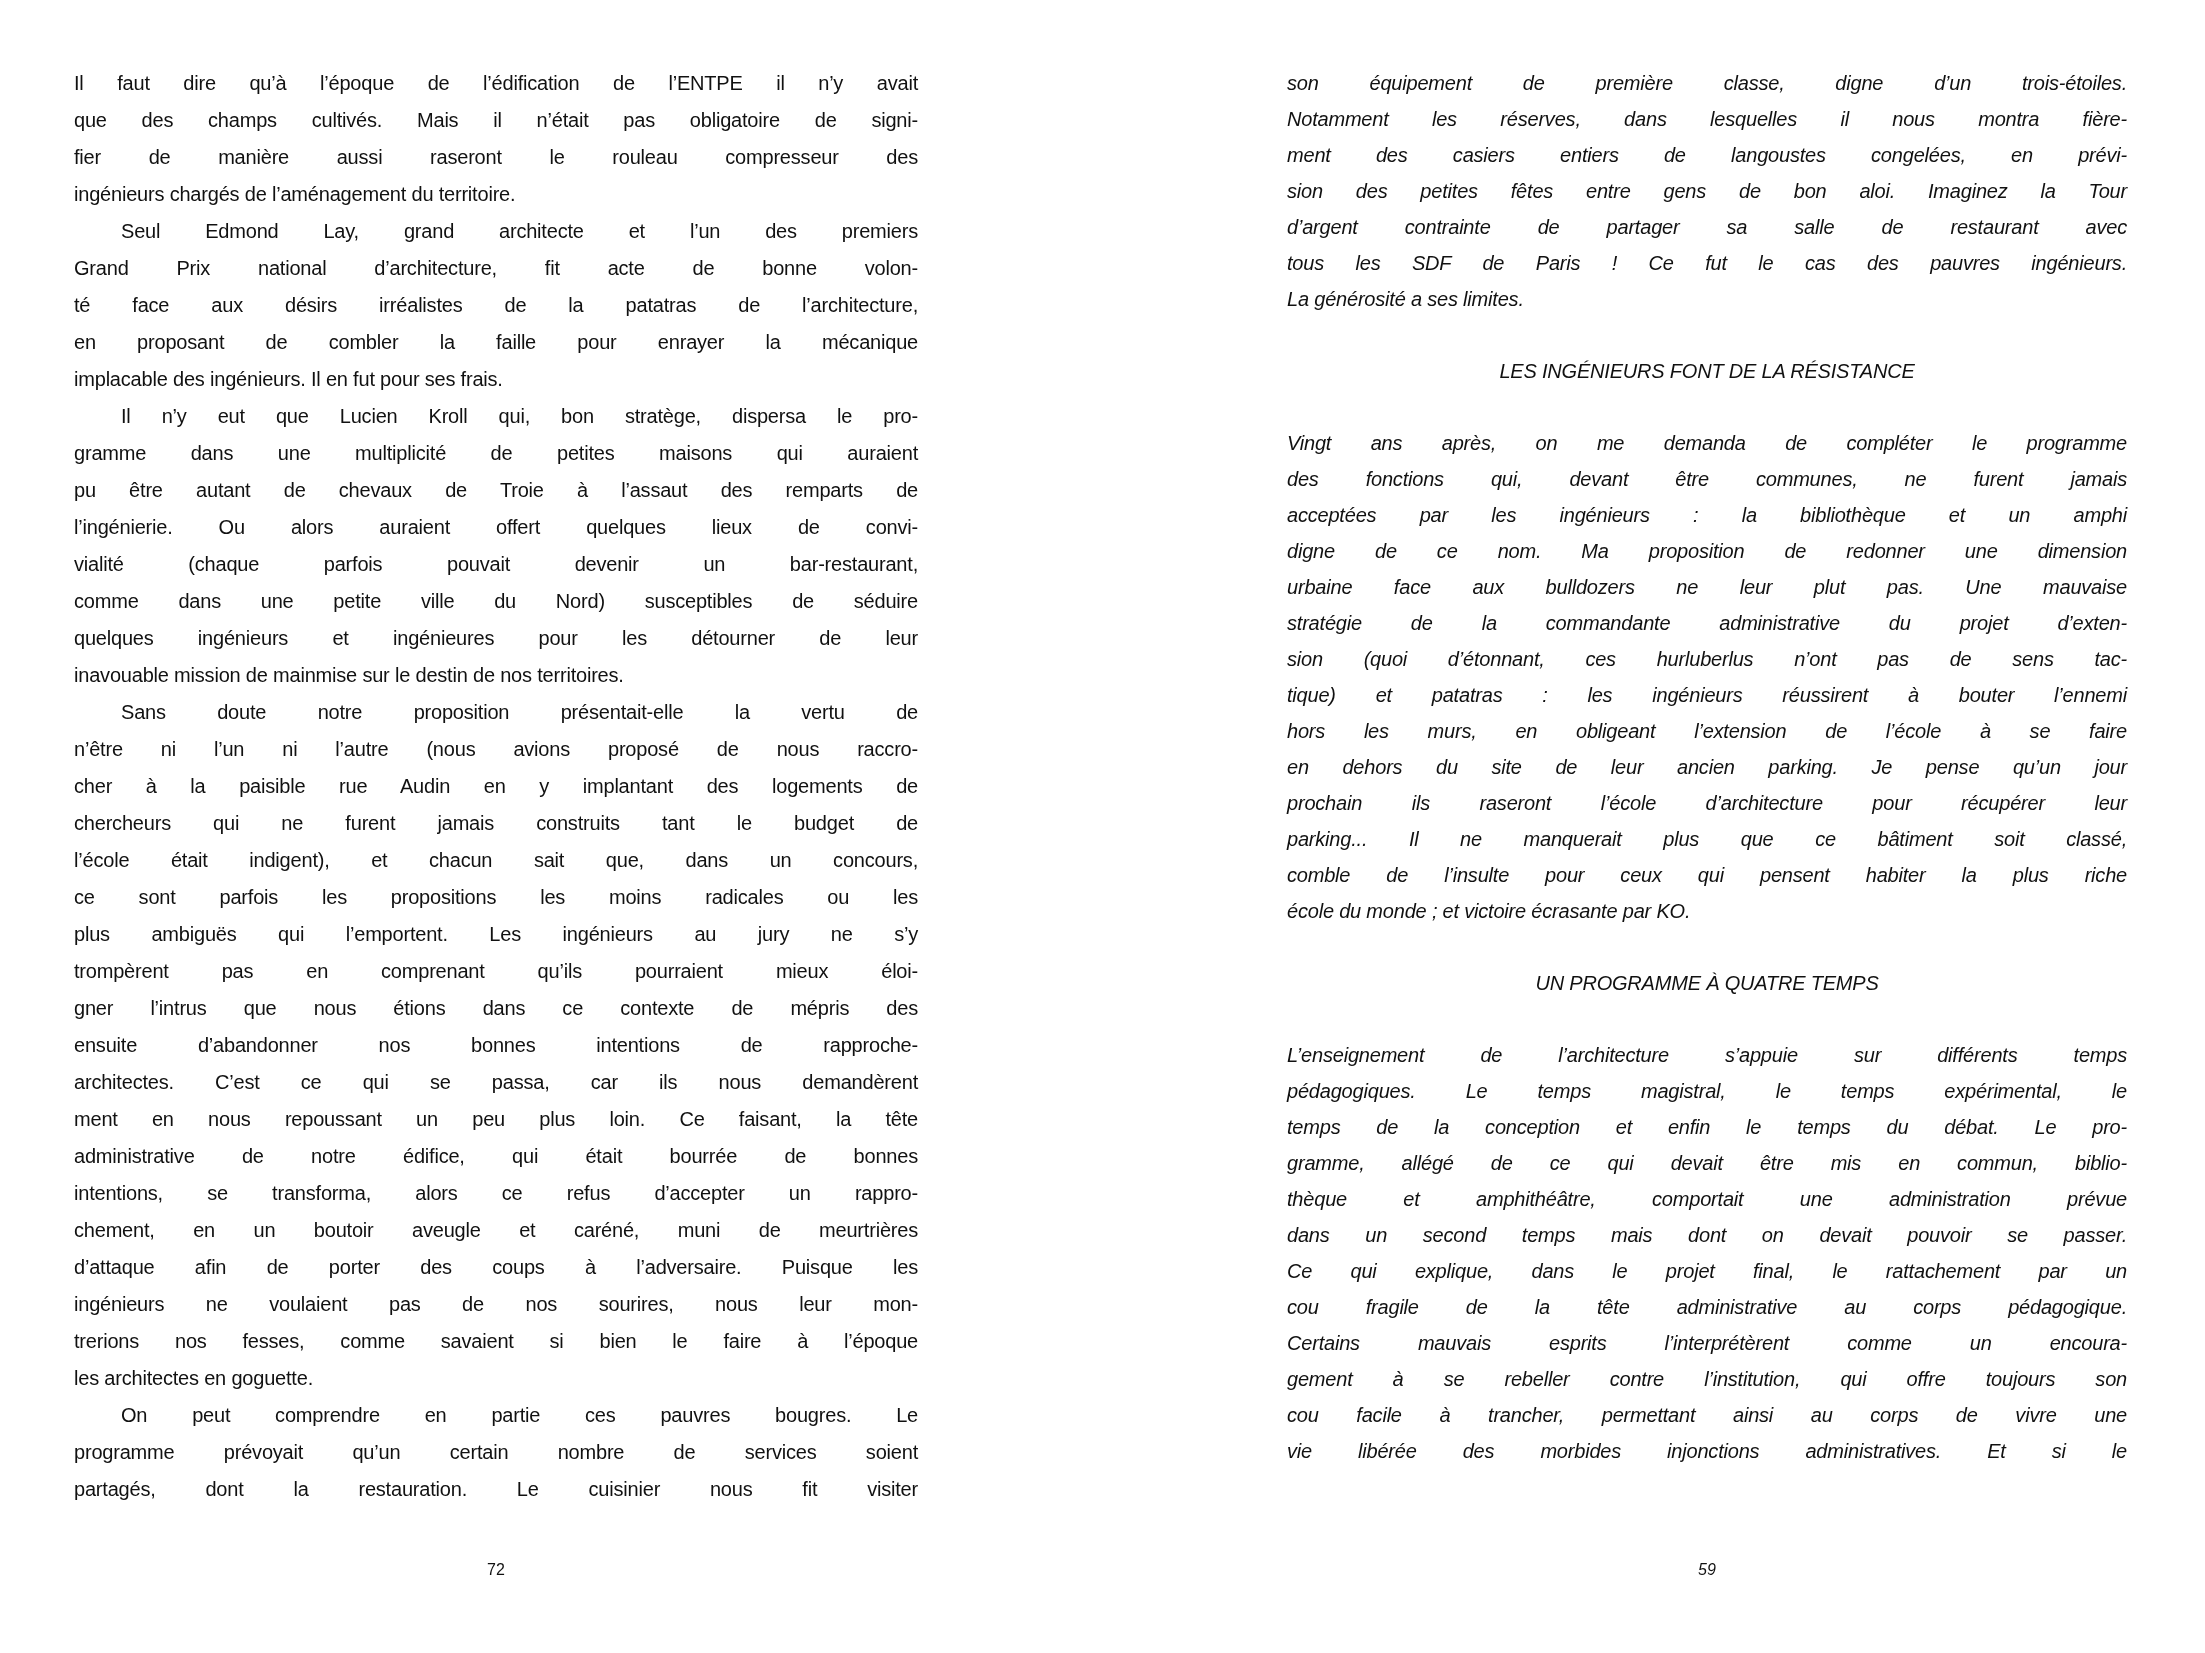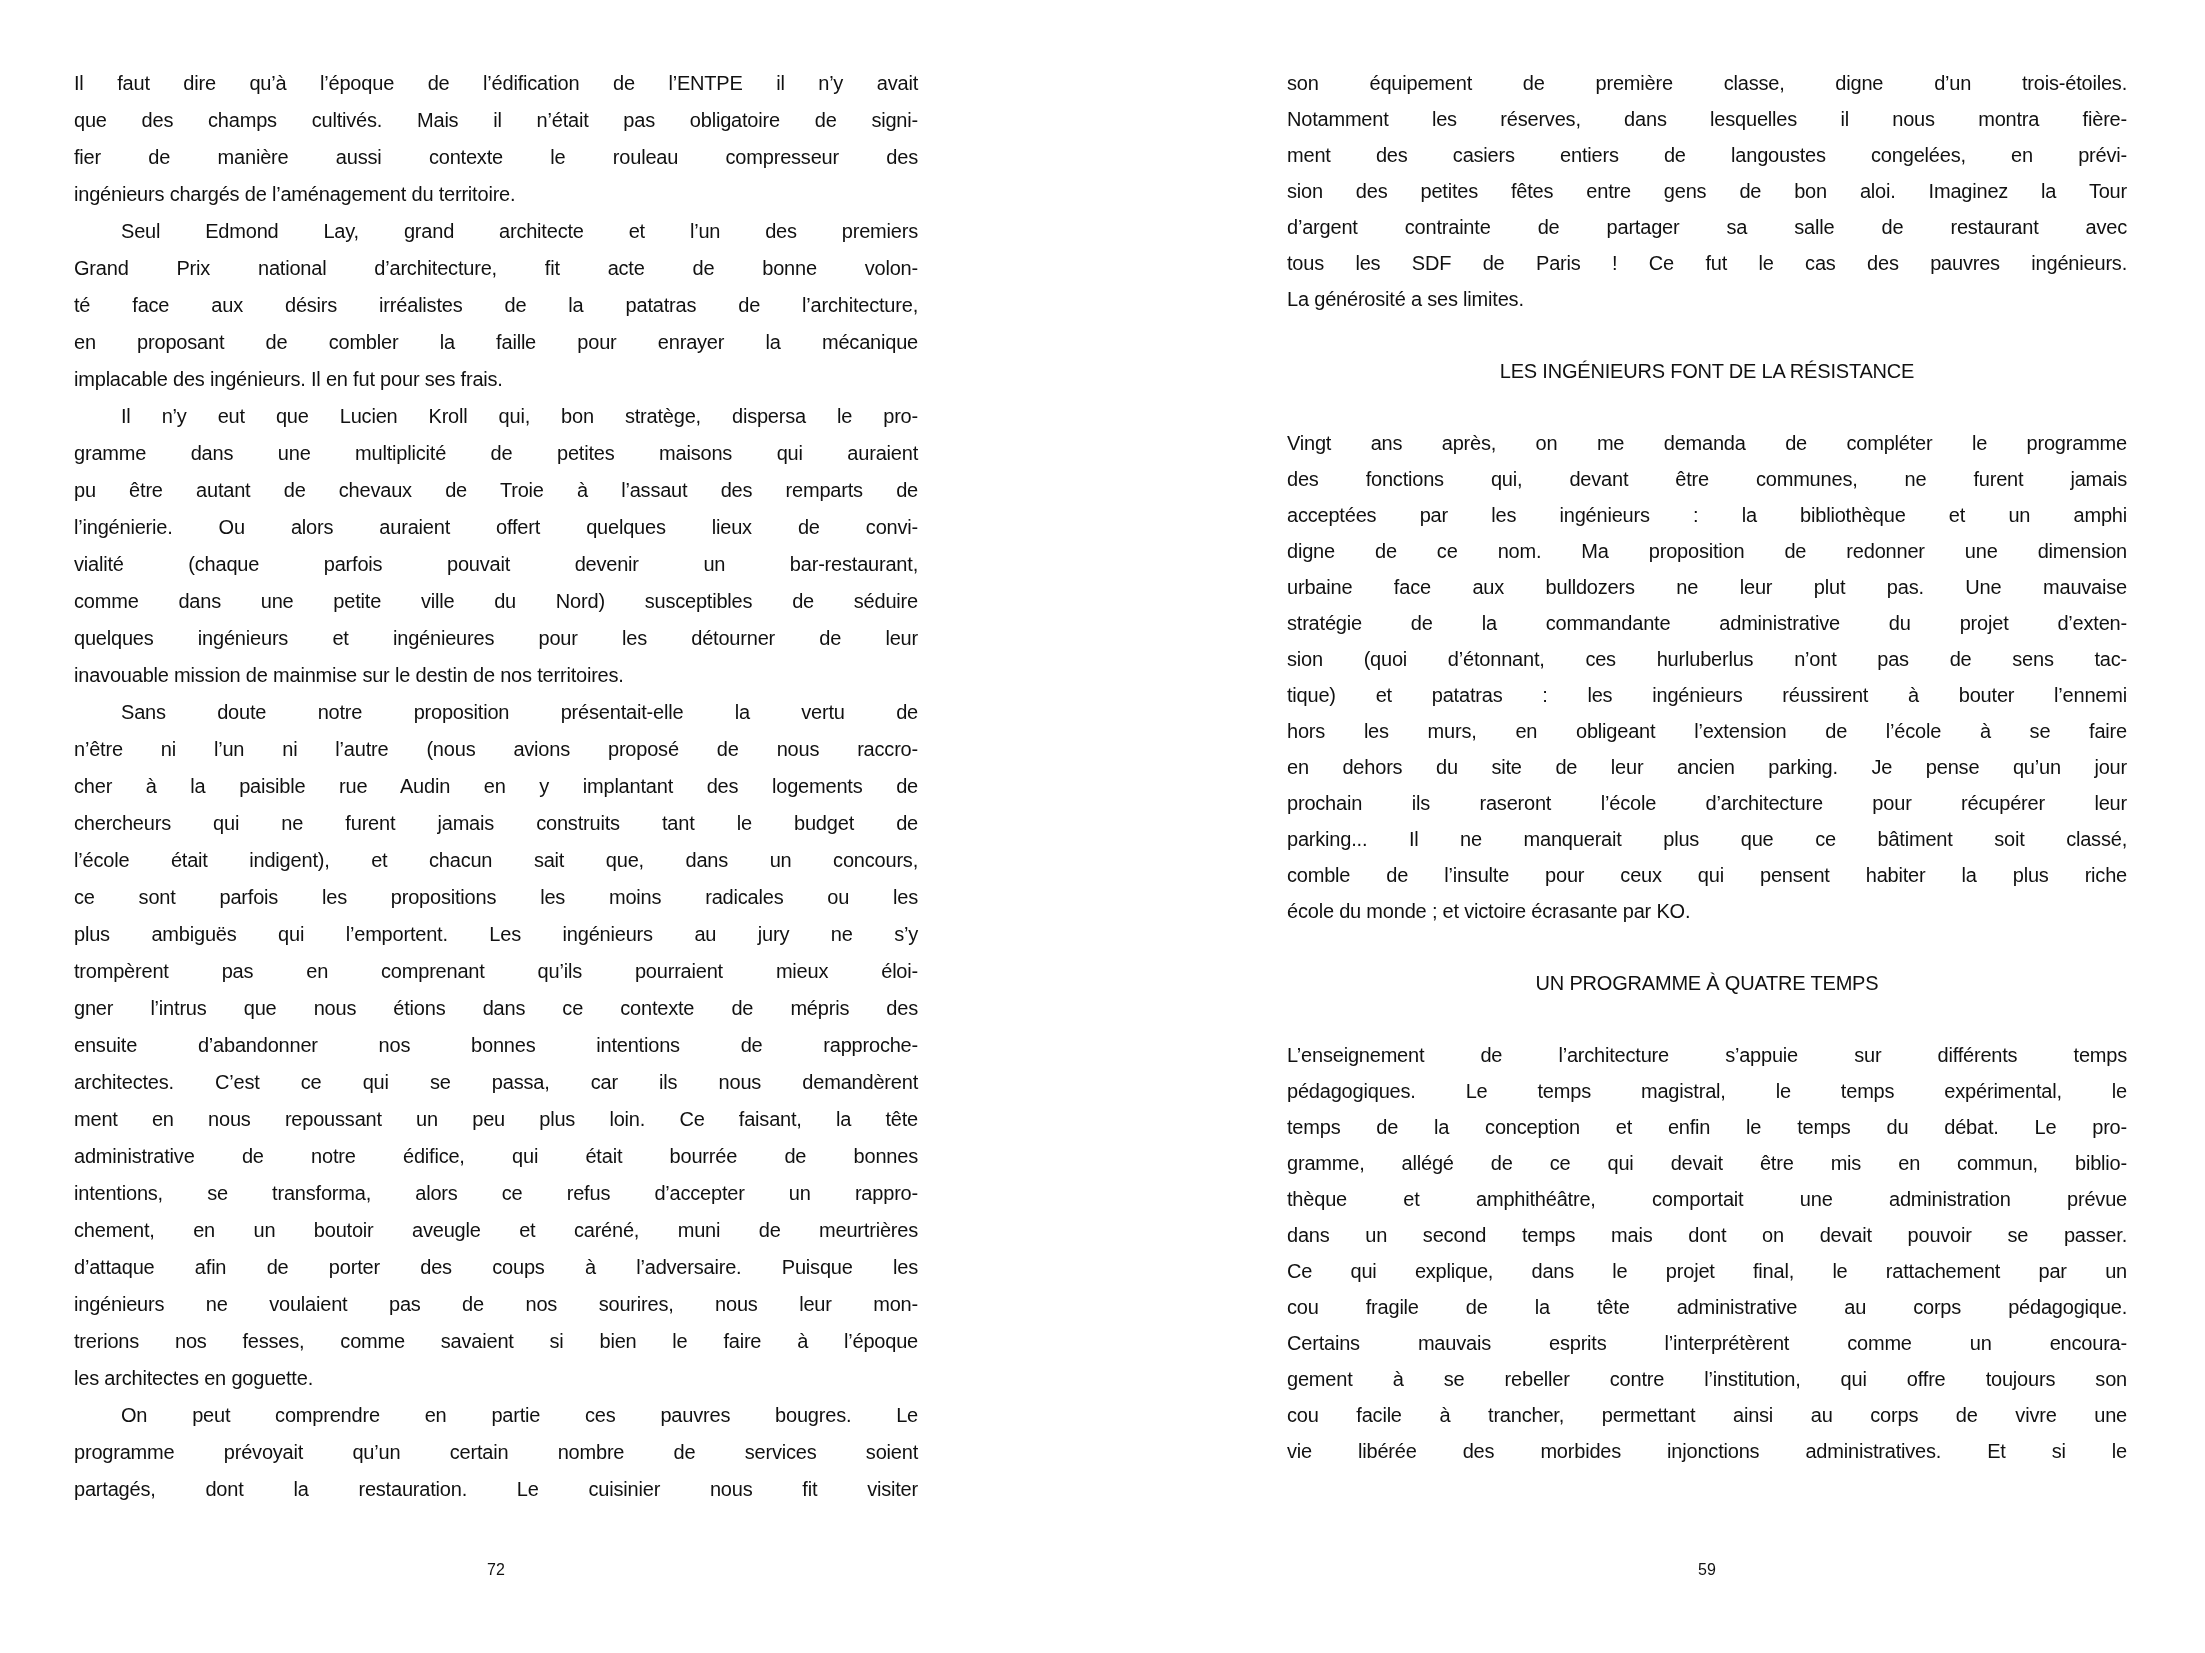--- a/index.html
+++ b/index.html
@@ -14,21 +14,21 @@
     overflow: hidden;
     font-family: "Liberation Sans", sans-serif;
     color: #111111;
   }
   .page {
     position: absolute;
     top: 0;
     height: 1654px;
   }
   .page.left { left: 74px; width: 844px; }
-  .page.right { left: 1287px; width: 840px; }
+  .page.right { left: 1287px; width: 840px; font-style: italic; }
   .text-block {
     position: absolute;
     top: 65px;
     left: 0;
     right: 0;
     font-size: 20px;
     line-height: 37px;
     letter-spacing: -0.2px;
   }
   .page.right .text-block { line-height: 36px; }
@@ -58,21 +58,21 @@
     line-height: 28px;
   }
 </style>
 </head>
 <body>
 
 <div class="page left">
   <div class="text-block" id="left-text">
       <div class="line">Il faut dire qu’à l’époque de l’édification de l’ENTPE il n’y avait</div>
       <div class="line">que des champs cultivés. Mais il n’était pas obligatoire de signi-</div>
-      <div class="line">fier de manière aussi contexte le rouleau compresseur des</div>
+      <div class="line">fier de manière aussi raseront le rouleau compresseur des</div>
       <div class="line last">ingénieurs chargés de l’aménagement du territoire.</div>
       <div class="line indent">Seul Edmond Lay, grand architecte et l’un des premiers</div>
       <div class="line">Grand Prix national d’architecture, fit acte de bonne volon-</div>
       <div class="line">té face aux désirs irréalistes de la patatras de l’architecture,</div>
       <div class="line">en proposant de combler la faille pour enrayer la mécanique</div>
       <div class="line last">implacable des ingénieurs. Il en fut pour ses frais.</div>
       <div class="line indent">Il n’y eut que Lucien Kroll qui, bon stratège, dispersa le pro-</div>
       <div class="line">gramme dans une multiplicité de petites maisons qui auraient</div>
       <div class="line">pu être autant de chevaux de Troie à l’assaut des remparts de</div>
       <div class="line">l’ingénierie. Ou alors auraient offert quelques lieux de convi-</div>

